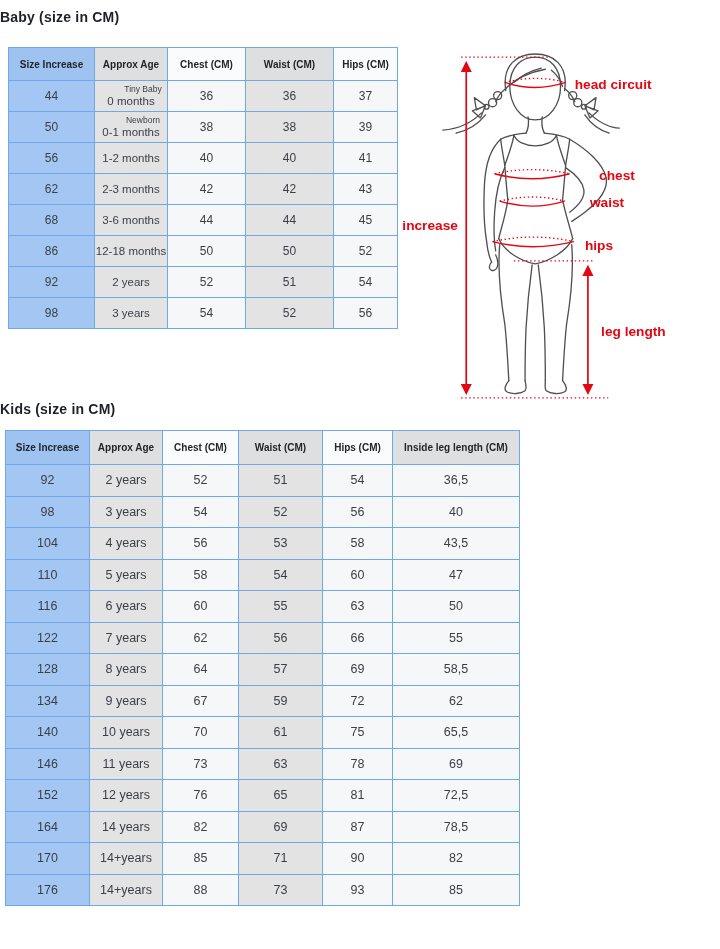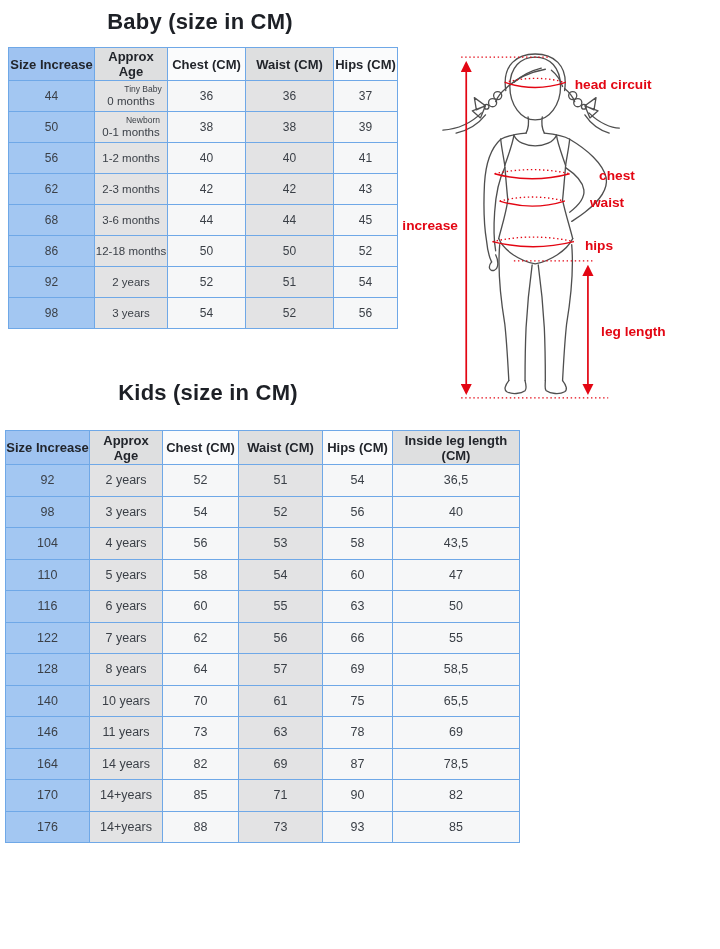--- a/index.html
+++ b/index.html
@@ -12,35 +12,35 @@
     --white-c:#f6f7f8;
     --white-h:#fafbfc;
     --ink:#1d2026;
     --cell-ink:#3a3f46;
   }
   html,body{margin:0;padding:0;}
   body{background:#ffffff;font-family:"Liberation Sans","DejaVu Sans",sans-serif;}
   .stage{position:relative;width:720px;height:949px;background:#ffffff;overflow:hidden;}
 
   .section-title{
-    position:absolute;left:0;width:400px;text-align:center;
-    font-size:22px;font-weight:700;color:var(--ink);letter-spacing:.2px;
+    position:absolute;left:0;width:400px;text-align:left;
+    font-size:14px;font-weight:700;color:var(--ink);letter-spacing:.2px;
   }
   .baby-title{top:9px;}
-  .kids-title{top:380px;margin-left:8px;}
+  .kids-title{top:401px;}
 
   table.size-table{border-collapse:collapse;table-layout:fixed;position:absolute;}
   table.baby{top:47px;left:8px;}
   table.kids{top:430px;left:5px;}
   .size-table th,.size-table td{
     border:1px solid var(--border);
     text-align:center;vertical-align:middle;padding:0;
     color:var(--cell-ink);
   }
-  .size-table th{font-weight:700;color:#22252b;font-size:13px;}
+  .size-table th{font-weight:700;color:#22252b;font-size:10px;}
   .baby td{font-size:12px;margin-top:42px;}
   .kids td{font-size:12.5px;}
   .baby td.c1{font-size:11.5px;}
   .baby thead tr{height:33px;}
   .baby tbody tr{height:31px;}
   .kids thead tr{height:34px;}
   .kids tbody tr{height:31.5px;}
 
   
   .size-table td.c0{background:var(--blue);}
@@ -209,34 +209,50 @@
         </tr>
         <tr>
           <td class="c0">128</td>
           <td class="c1">8 years</td>
           <td class="c2">64</td>
           <td class="c3">57</td>
           <td class="c4">69</td>
           <td class="c5">58,5</td>
         </tr>
         <tr>
+          <td class="c0">134</td>
+          <td class="c1">9 years</td>
+          <td class="c2">67</td>
+          <td class="c3">59</td>
+          <td class="c4">72</td>
+          <td class="c5">62</td>
+        </tr>
+        <tr>
           <td class="c0">140</td>
           <td class="c1">10 years</td>
           <td class="c2">70</td>
           <td class="c3">61</td>
           <td class="c4">75</td>
           <td class="c5">65,5</td>
         </tr>
         <tr>
           <td class="c0">146</td>
           <td class="c1">11 years</td>
           <td class="c2">73</td>
           <td class="c3">63</td>
           <td class="c4">78</td>
           <td class="c5">69</td>
+        </tr>
+        <tr>
+          <td class="c0">152</td>
+          <td class="c1">12 years</td>
+          <td class="c2">76</td>
+          <td class="c3">65</td>
+          <td class="c4">81</td>
+          <td class="c5">72,5</td>
         </tr>
         <tr>
           <td class="c0">164</td>
           <td class="c1">14 years</td>
           <td class="c2">82</td>
           <td class="c3">69</td>
           <td class="c4">87</td>
           <td class="c5">78,5</td>
         </tr>
         <tr>

